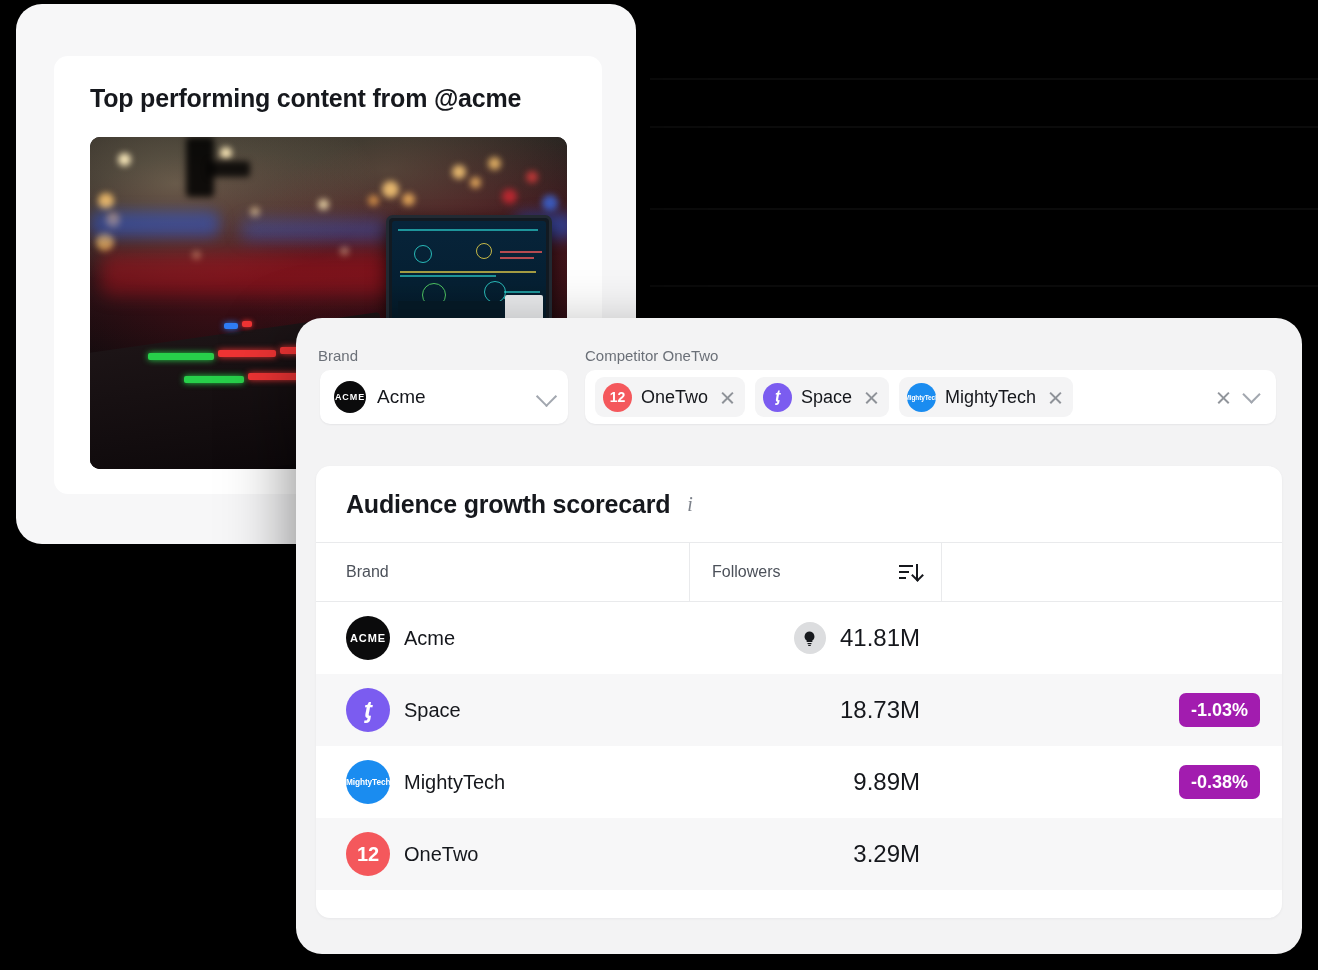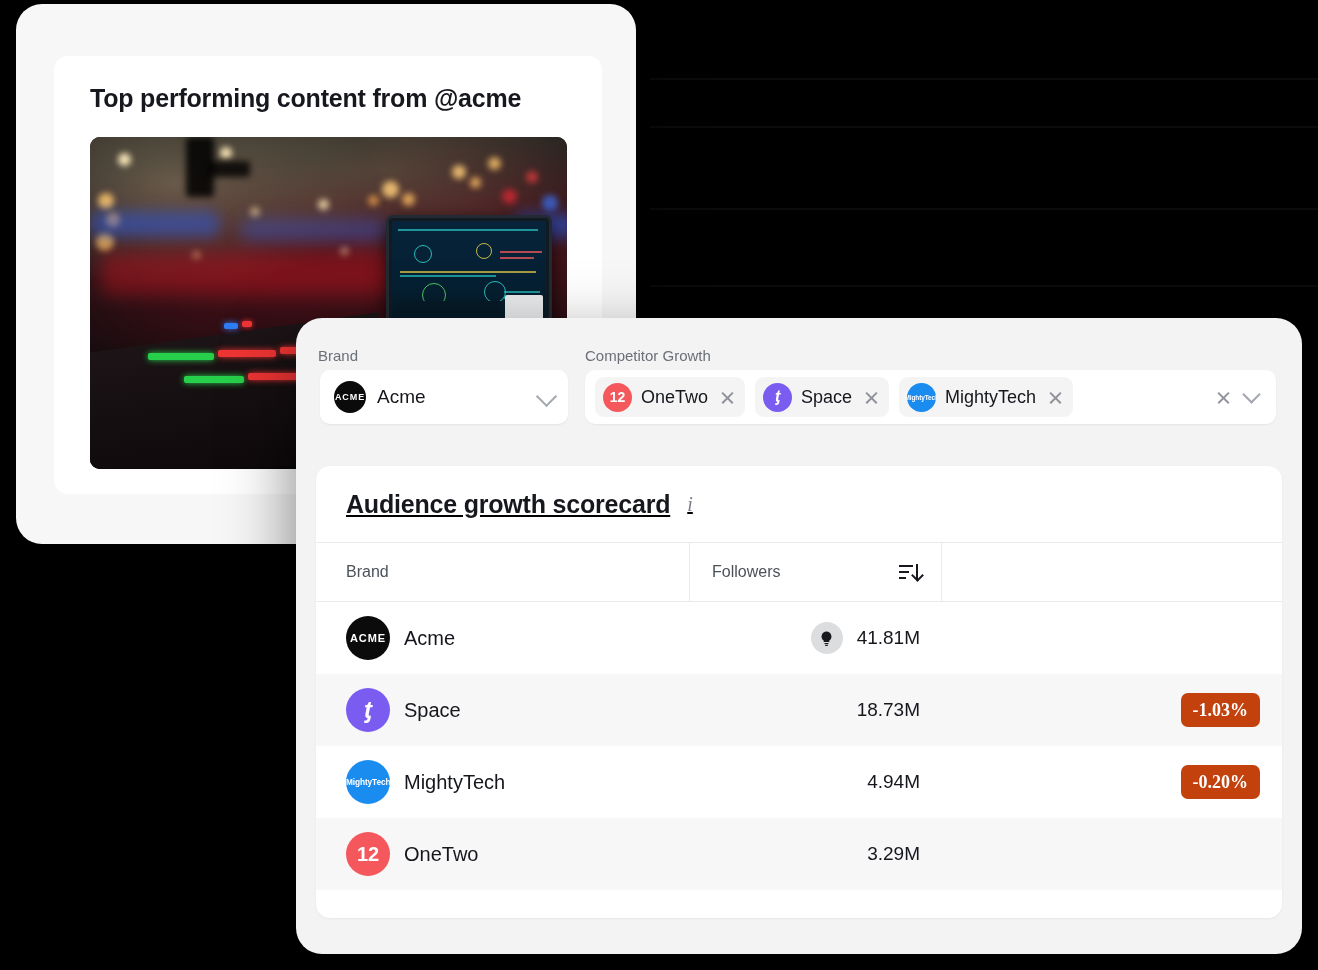--- a/index.html
+++ b/index.html
@@ -141,21 +141,21 @@
     transform:rotate(45deg);margin-top:-5px;
   }
 
   
   .score{
     position:absolute;left:20px;top:148px;width:966px;height:452px;
     background:#ffffff;border-radius:14px;overflow:hidden;
     box-shadow:0 1px 3px rgba(16,20,30,.05);
   }
   .score-head{
-    height:76px;display:flex;align-items:center;padding:0 30px;box-sizing:border-box;text-decoration:underline;
+    height:76px;display:flex;align-items:center;padding:0 30px;box-sizing:border-box;
   }
   .score-title{font-size:25px;font-weight:700;color:#16181d;letter-spacing:-.2px;}
   .info-i{
     margin-left:17px;font-family:"Liberation Serif","DejaVu Serif",serif;
     font-style:italic;font-size:20px;color:#7c818a;
   }
   .thead{
     display:flex;height:58px;align-items:center;
     border-top:1px solid #e9eaec;border-bottom:1px solid #e9eaec;
   }
@@ -190,30 +190,30 @@
     width:252px;display:flex;align-items:center;justify-content:flex-end;
     padding-right:22px;box-sizing:border-box;gap:14px;
   }
   .bulb{
     width:32px;height:32px;border-radius:50%;display:flex;align-items:center;
     justify-content:center;flex:0 0 auto;
   }
   .bulb.grey{background:#dcdddf;}
   .bulb.green{background:#d6f2e3;}
   .bulb svg{display:block;}
-  .foll-val{font-size:19px;color:#15171c;}
+  .foll-val{font-size:24px;color:#15171c;}
   .cell-growth{flex:1;display:flex;align-items:center;justify-content:flex-end;
                padding-right:22px;box-sizing:border-box;gap:12px;}
   .badge{
     min-width:78px;height:34px;border-radius:7px;color:#ffffff;
     display:flex;align-items:center;justify-content:center;
     font-size:18px;font-weight:700;padding:0 12px;box-sizing:border-box;
   }
   .badge.up{background:#4ec08a;}
-  .badge.down{background:#c2410c;font-family:Liberation Serif, serif;}
+  .badge.down{background:#a21caf;}
 </style>
 </head>
 <body>
 
 <div class="stage">
 
   <div class="band b1"></div>
   <div class="band b2"></div>
   <div class="band b3"></div>
   <div class="band b4"></div>
@@ -282,21 +282,21 @@
         <div class="led" style="left:134px;top:186px;width:14px;height:6px;background:#2f7df5;box-shadow:0 0 6px #2f7df5;"></div>
         <div class="led" style="left:152px;top:184px;width:10px;height:6px;background:#ef3434;box-shadow:0 0 5px #ef3434;"></div>
       </div>
     </div>
   </div>
 
   <div class="front">
 
     <div class="filters">
       <div class="field-label lbl-brand">Brand</div>
-      <div class="field-label lbl-comp">Competitor Growth</div>
+      <div class="field-label lbl-comp">Competitor OneTwo</div>
 
       <div class="brand-select">
         <span class="avatar av-acme">
           <span class="t">ACME</span>
         </span>
         <span class="brand-name">Acme</span>
         <span class="chev"></span>
       </div>
 
       <div class="comp-box">
@@ -387,24 +387,24 @@
       </div>
 
       <div class="row">
         <div class="cell-brand">
           <span class="avatar av-mighty">
             <span class="t">MightyTech</span>
           </span>
           <span class="b-name">MightyTech</span>
         </div>
         <div class="cell-foll">
-          <span class="foll-val">4.94M</span>
+          <span class="foll-val">9.89M</span>
         </div>
         <div class="cell-growth">
-          <span class="badge down">-0.20%</span>
+          <span class="badge down">-0.38%</span>
         </div>
       </div>
 
       <div class="row alt">
         <div class="cell-brand">
           <span class="avatar av-onetwo">
             <span class="t">12</span>
           </span>
           <span class="b-name">OneTwo</span>
         </div>

